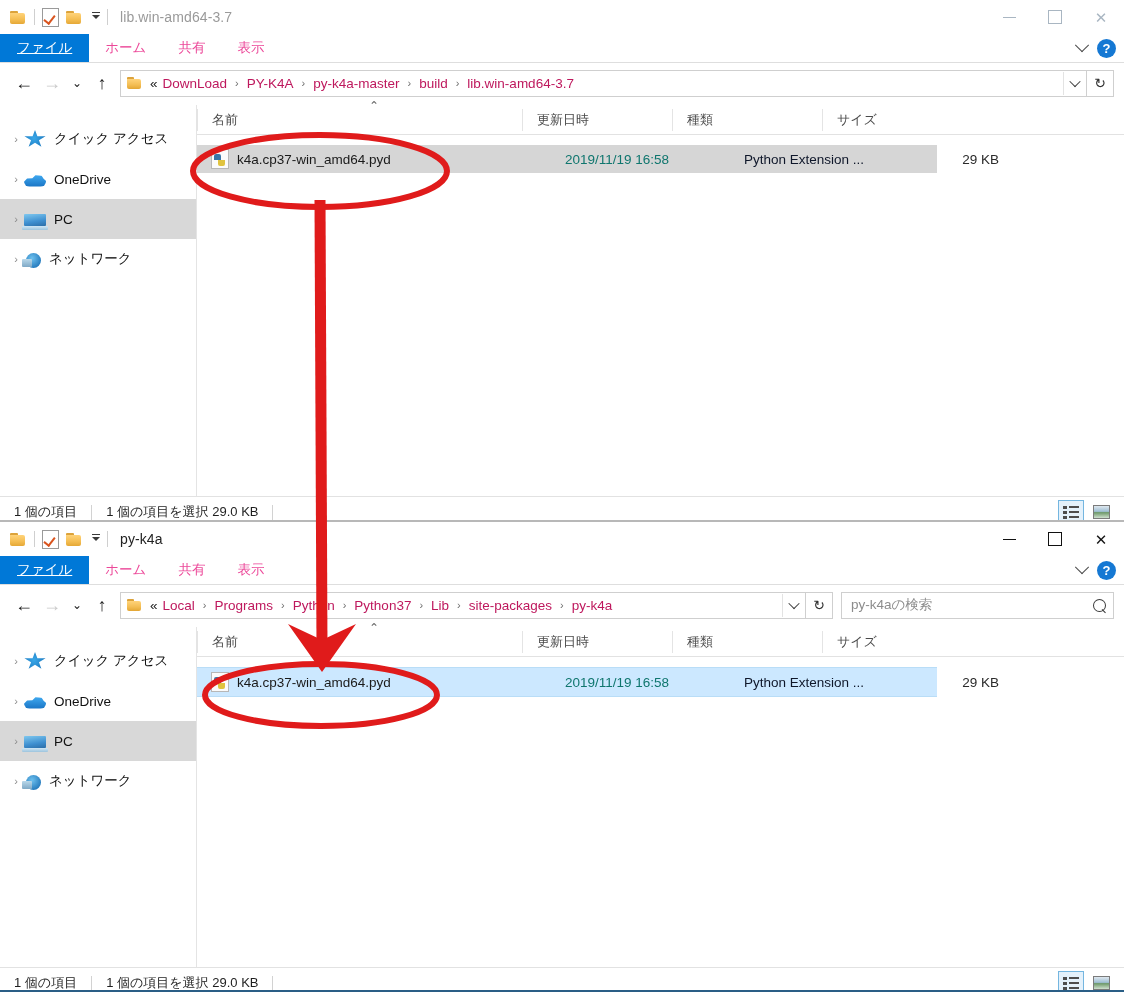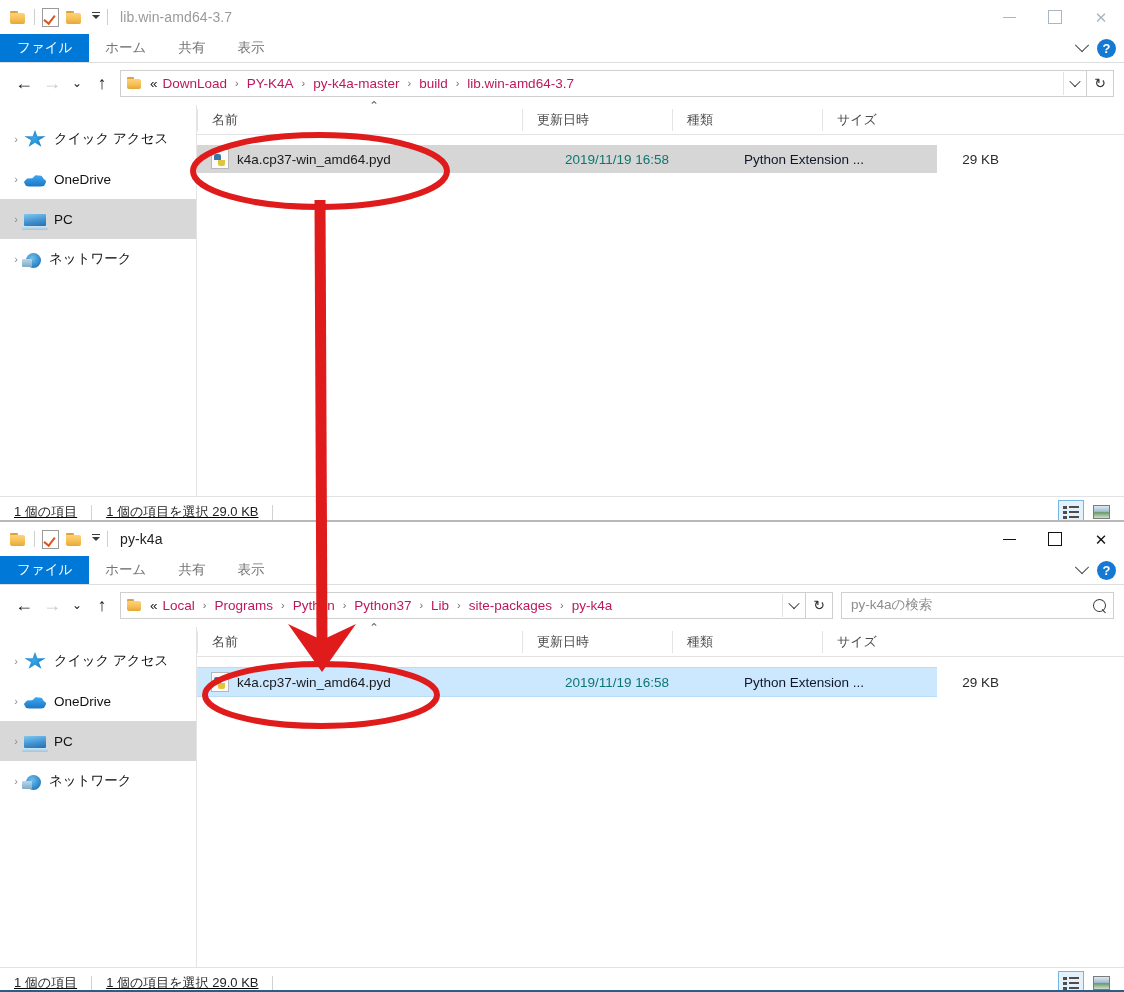--- a/index.html
+++ b/index.html
@@ -145,28 +145,29 @@
     align-items: stretch;
     border-bottom: 1px solid #dedede;
     background: #ffffff;
   }
   .tab {
     display: flex;
     align-items: center;
     justify-content: center;
     padding: 0 16px;
     font-size: 13.5px;
-    color: #737373;
+    color: #ec4899;
     height: 28px;
     white-space: nowrap;
   }
   .tab.file {
     background: #0078d7;
     color: #ffffff;
     padding: 0 17px;
+    text-decoration: underline;
   }
   .ribbon-right {
     position: absolute;
     right: 8px;
     top: 0;
     height: 28px;
     display: flex;
     align-items: center;
     gap: 10px;
   }
@@ -510,21 +511,20 @@
   }
 
   
   .statusbar {
     height: 30px;
     border-top: 1px solid #e2e2e2;
     display: flex;
     align-items: center;
     position: relative;
     background: #ffffff;
-    text-decoration: underline;
   }
   .status-items {
     display: flex;
     align-items: center;
     padding-left: 14px;
     font-size: 13px;
     color: #1f1f1f;
   }
   .status-sep {
     width: 1px; height: 15px;

